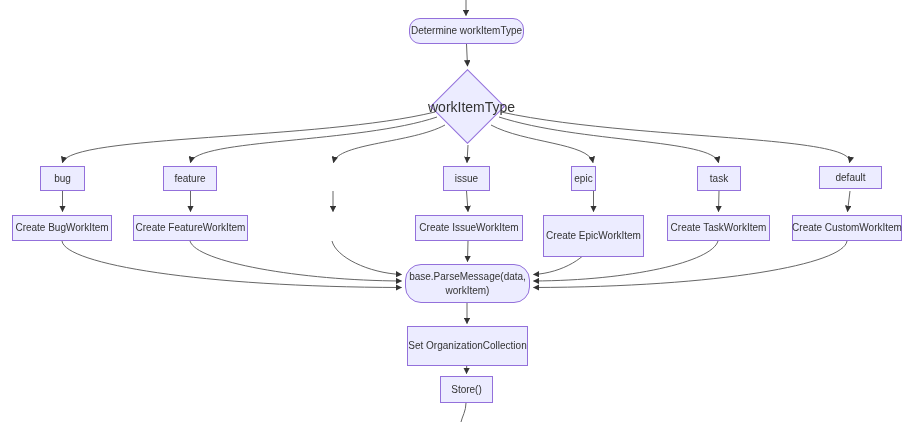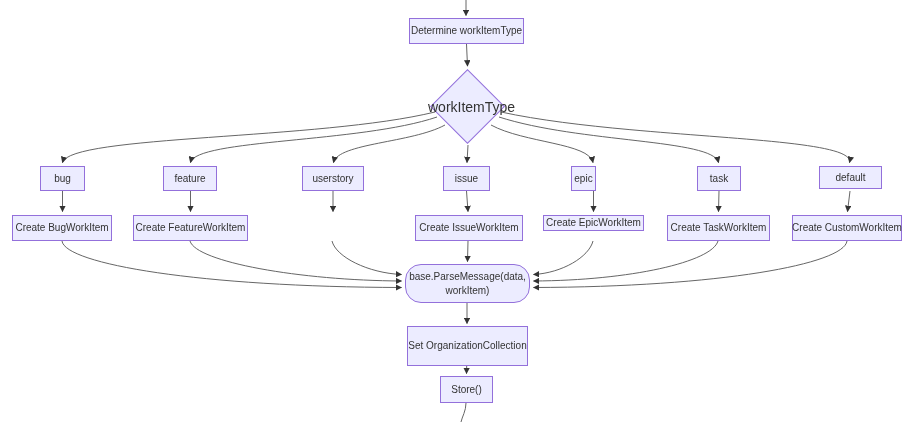--- a/index.html
+++ b/index.html
@@ -42,33 +42,33 @@
   }
   .diamond-label {
     position: absolute;
     left: 428px; top: 99px;
     width: 80px;
     text-align: center;
     color: #333333;
     font-size: 14px;
   }
   
-  #n-determine      { left: 409px; top: 18px;  width: 115px; height: 26px; }
+  #n-determine      { left: 409px; top: 18px;  width: 115px; height: 26px; border-radius: 11px; }
   #n-bug            { left: 40px;  top: 166px; width: 45px;  height: 25px; }
   #n-feature        { left: 163px; top: 166px; width: 54px;  height: 25px; }
   #n-userstory      { left: 302px; top: 166px; width: 62px;  height: 25px; }
   #n-issue          { left: 443px; top: 166px; width: 47px;  height: 25px; }
   #n-epic           { left: 571px; top: 166px; width: 25px;  height: 25px; }
   #n-task           { left: 697px; top: 166px; width: 44px;  height: 25px; }
   #n-default        { left: 819px; top: 166px; width: 63px;  height: 23px; }
   #n-create-bug     { left: 12px;  top: 215px; width: 100px; height: 26px; }
   #n-create-feature { left: 133px; top: 215px; width: 115px; height: 26px; }
   #n-create-userstory{ left: 273px; top: 215px; width: 119px; height: 26px; }
   #n-create-issue   { left: 415px; top: 215px; width: 108px; height: 26px; }
-  #n-create-epic    { left: 543px; top: 215px; width: 101px; height: 16px; }
+  #n-create-epic    { left: 543px; top: 215px; width: 101px; height: 42px; }
   #n-create-task    { left: 667px; top: 215px; width: 103px; height: 26px; }
   #n-create-custom  { left: 792px; top: 215px; width: 110px; height: 26px; }
   #n-parse          { left: 405px; top: 264px; width: 125px; height: 39px; padding: 2px 5px; }
   #n-setorg         { left: 407px; top: 326px; width: 121px; height: 40px; }
   #n-store          { left: 440px; top: 376px; width: 53px;  height: 27px; }
 </style>
 </head>
 <body>
 
 <div class="canvas">
@@ -113,21 +113,20 @@
     </g>
   </svg>
 
   <div class="node" id="n-determine">Determine workItemType</div>
 
   <div class="diamond-shape"></div>
   <div class="diamond-label">workItemType</div>
 
   <div class="node" id="n-bug">bug</div>
   <div class="node" id="n-feature">feature</div>
-  <div class="node" id="n-userstory">userstory</div>
   <div class="node" id="n-issue">issue</div>
   <div class="node" id="n-epic">epic</div>
   <div class="node" id="n-task">task</div>
   <div class="node" id="n-default">default</div>
 
   <div class="node" id="n-create-bug">Create BugWorkItem</div>
   <div class="node" id="n-create-feature">Create FeatureWorkItem</div>
   <div class="node" id="n-create-issue">Create IssueWorkItem</div>
   <div class="node" id="n-create-epic">Create EpicWorkItem</div>
   <div class="node" id="n-create-task">Create TaskWorkItem</div>

